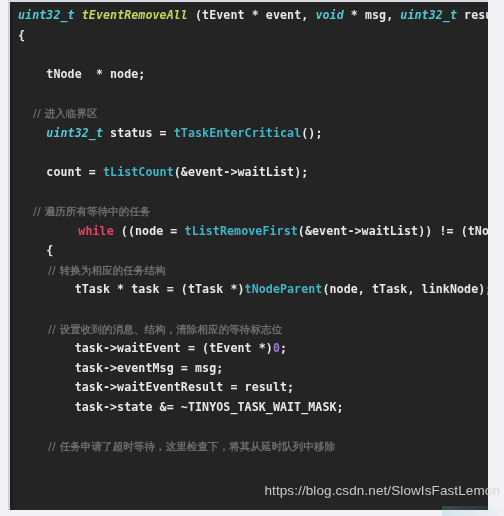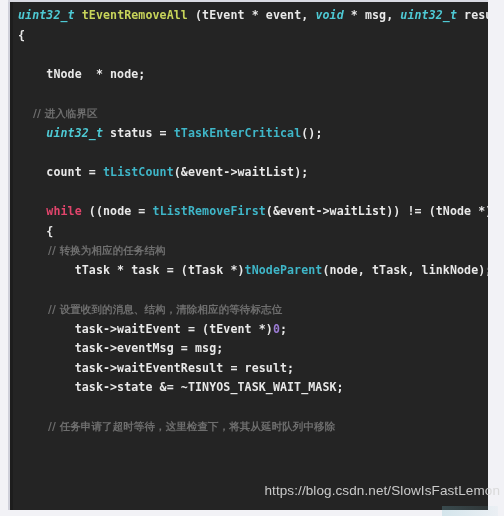--- a/index.html
+++ b/index.html
@@ -51,23 +51,23 @@
     font-size: 11.6px;
     letter-spacing: 0.1px;
     color: #e6e6e6;
     padding-left: 8px;
     font-weight: bold;
   }
   .code-line.blank { color: transparent; }
 
   
   .t-type    { color: #4ec9d4; font-style: italic; }
-  .t-fn      { color: #c8d45a; }
+  .t-fn      { color: #c8d45a; font-style: italic; }
   .t-call    { color: #3fb6c8; }
-  .t-kw      { color: #e0446b; }
+  .t-kw      { color: #e0446b; margin-left: 32px; }
   .t-num     { color: #9b7bd4; }
   .t-plain   { color: #e8e8e8; }
   .t-comment { color: #6e6e6e; font-weight: bold; font-family: "DejaVu Sans", "Liberation Sans", sans-serif; font-size: 10.5px; }
 
   
   #watermark {
     position: absolute;
     right: 4px;
     bottom: 18px;
     font-family: "Liberation Sans", "DejaVu Sans", sans-serif;
@@ -108,20 +108,21 @@
         <div class="code-line"><span class="t-type">uint32_t</span><span class="t-plain"> </span><span class="t-fn">tEventRemoveAll</span><span class="t-plain"> (tEvent * event, </span><span class="t-type">void</span><span class="t-plain"> * msg, </span><span class="t-type">uint32_t</span><span class="t-plain"> result)</span></div>
         <div class="code-line"><span class="t-plain">{</span></div>
         <div class="code-line blank">&nbsp;</div>
         <div class="code-line"><span class="t-plain">    tNode  * node;</span></div>
         <div class="code-line blank">&nbsp;</div>
         <div class="code-line"><span class="t-comment">    // 进入临界区</span></div>
         <div class="code-line"><span class="t-plain">    </span><span class="t-type">uint32_t</span><span class="t-plain"> status = </span><span class="t-call">tTaskEnterCritical</span><span class="t-plain">();</span></div>
         <div class="code-line blank">&nbsp;</div>
         <div class="code-line"><span class="t-plain">    count = </span><span class="t-call">tListCount</span><span class="t-plain">(&amp;event-&gt;waitList);</span></div>
         <div class="code-line blank">&nbsp;</div>
+        <div class="code-line"><span class="t-comment">    // 遍历所有等待中的任务</span></div>
         <div class="code-line"><span class="t-plain">    </span><span class="t-kw">while</span><span class="t-plain"> ((node = </span><span class="t-call">tListRemoveFirst</span><span class="t-plain">(&amp;event-&gt;waitList)) != (tNode *)</span></div>
         <div class="code-line"><span class="t-plain">    {</span></div>
         <div class="code-line"><span class="t-comment">        // 转换为相应的任务结构</span></div>
         <div class="code-line"><span class="t-plain">        tTask * task = (tTask *)</span><span class="t-call">tNodeParent</span><span class="t-plain">(node, tTask, linkNode);</span></div>
         <div class="code-line blank">&nbsp;</div>
         <div class="code-line"><span class="t-comment">        // 设置收到的消息、结构，清除相应的等待标志位</span></div>
         <div class="code-line"><span class="t-plain">        task-&gt;waitEvent = (tEvent *)</span><span class="t-num">0</span><span class="t-plain">;</span></div>
         <div class="code-line"><span class="t-plain">        task-&gt;eventMsg = msg;</span></div>
         <div class="code-line"><span class="t-plain">        task-&gt;waitEventResult = result;</span></div>
         <div class="code-line"><span class="t-plain">        task-&gt;state &amp;= ~TINYOS_TASK_WAIT_MASK;</span></div>

